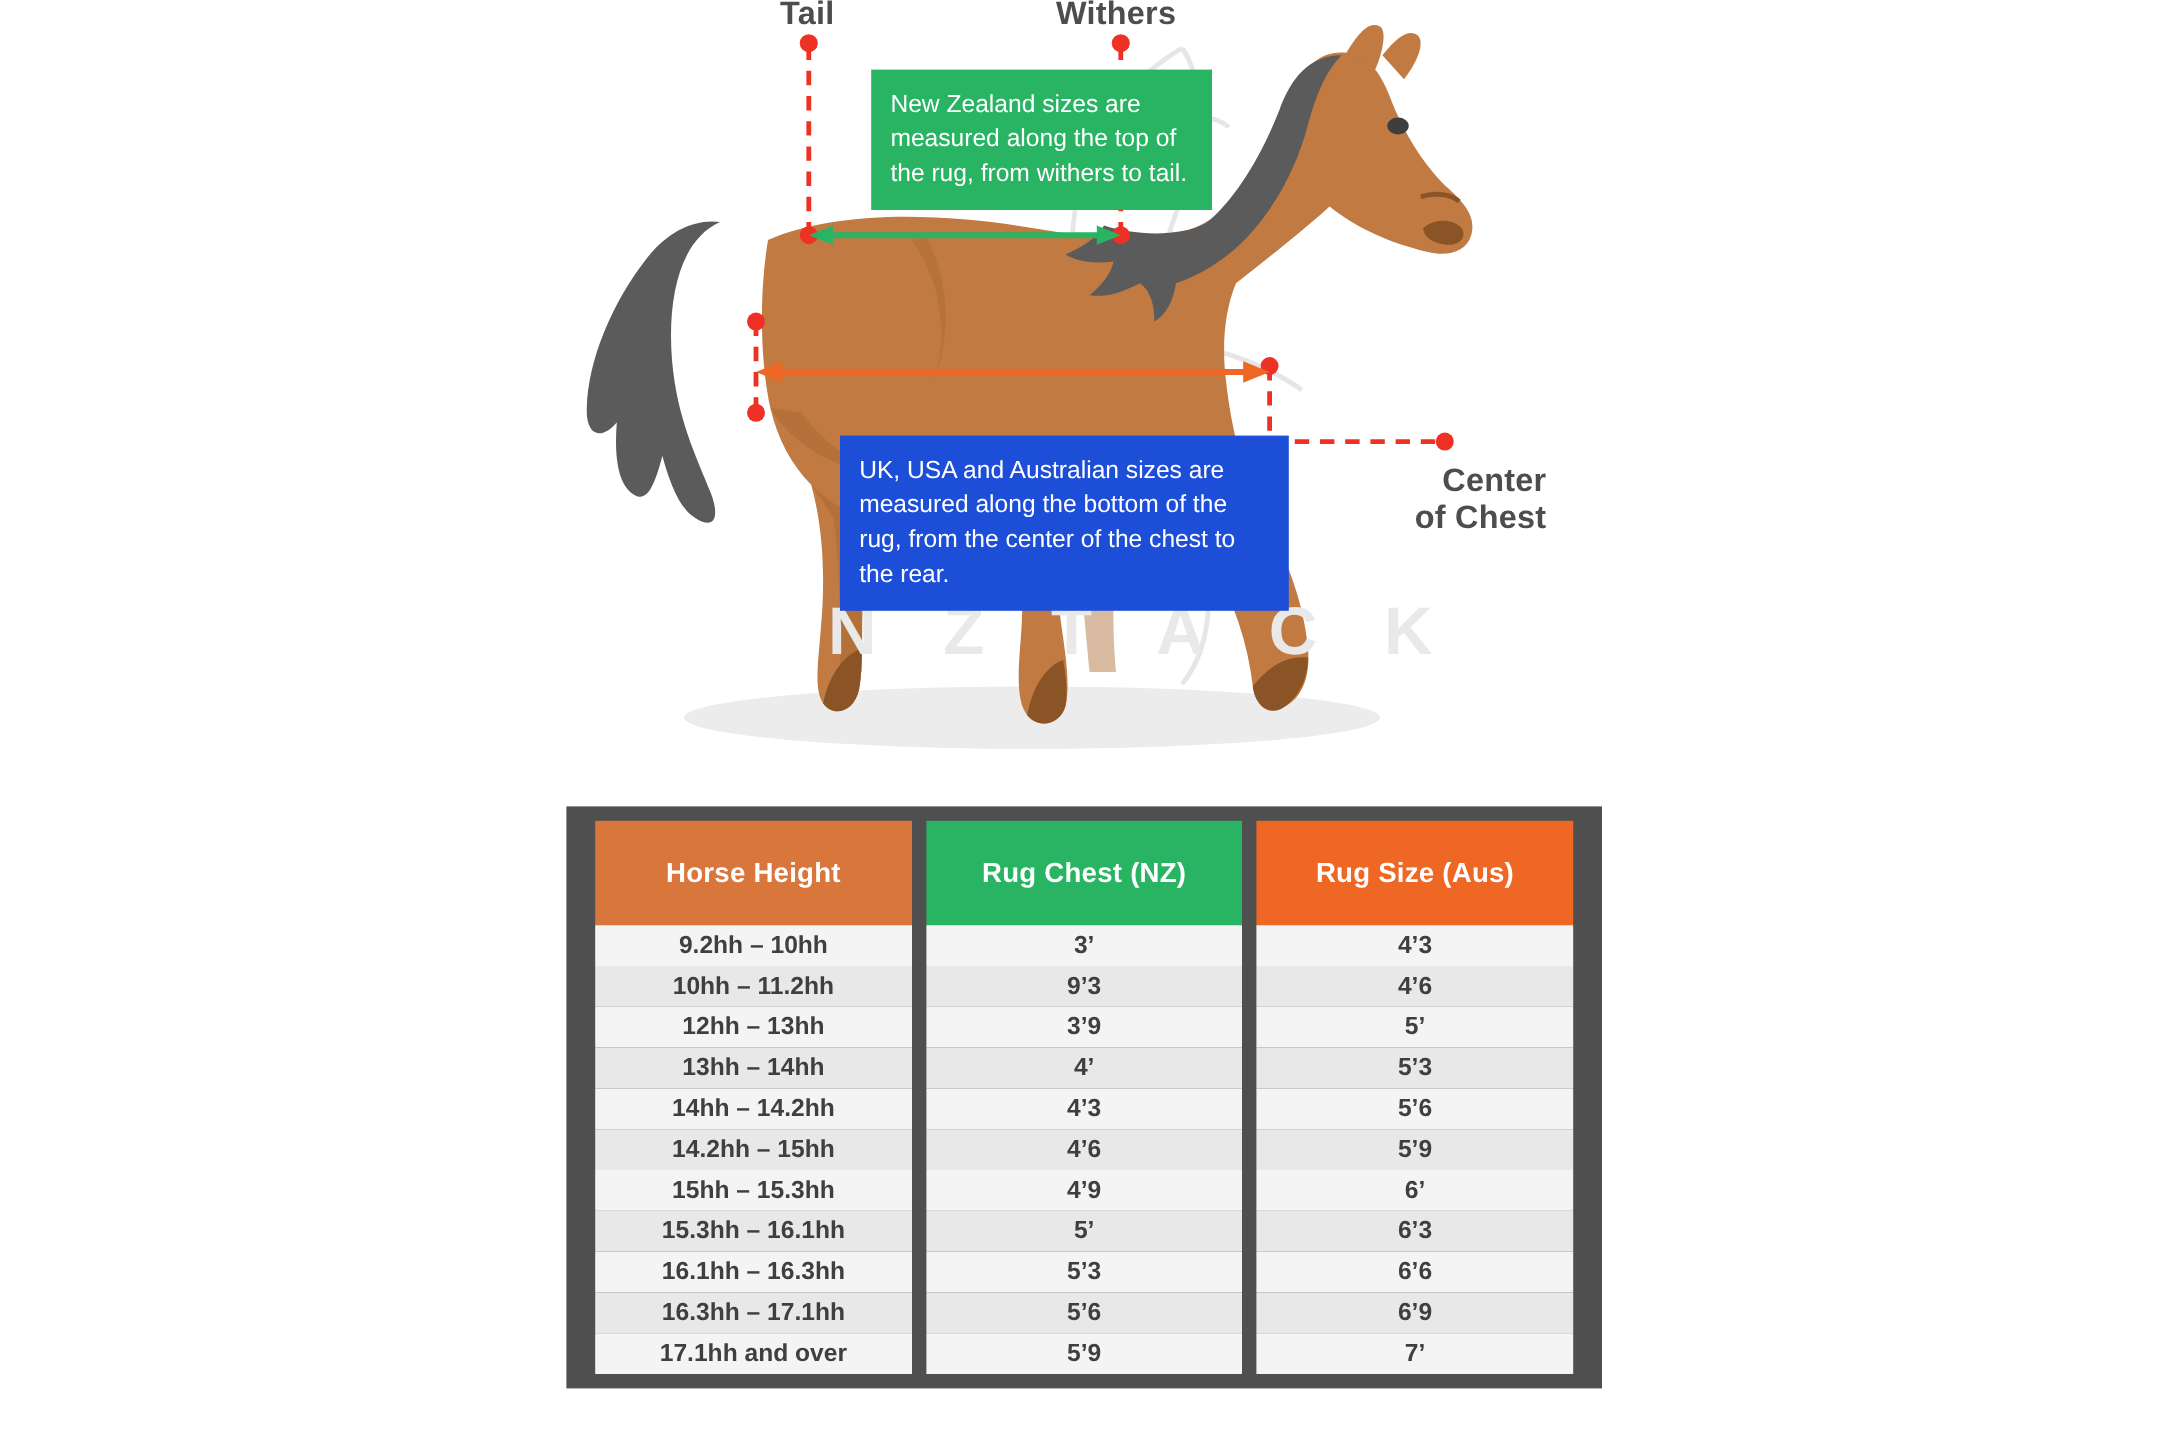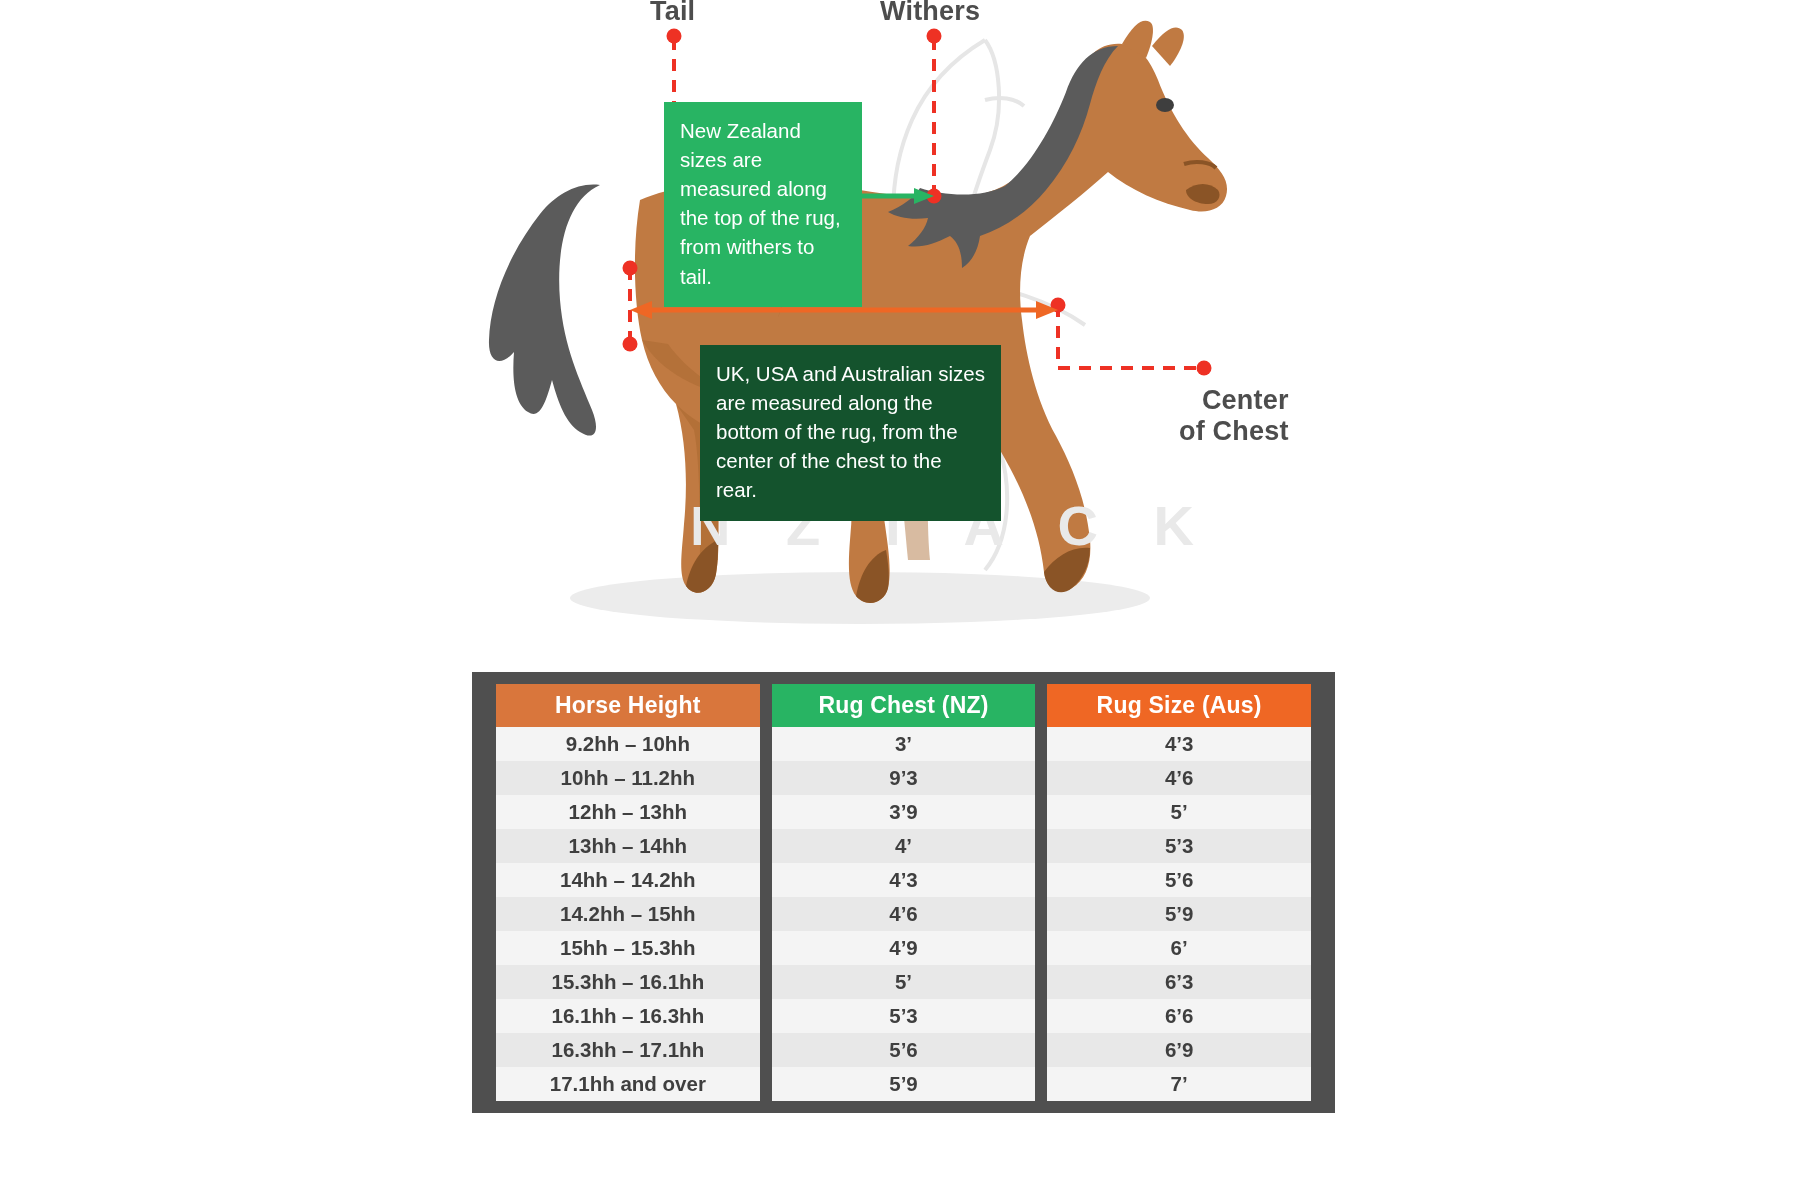--- a/index.html
+++ b/index.html
@@ -52,30 +52,29 @@
     position: absolute;
     color: #ffffff;
     font-size: 20.5px;
     line-height: 1.42;
     font-weight: 500;
     padding: 14px 16px 16px 16px;
     box-sizing: border-box;
   }
   .callout-green {
     background: #28b463;
-    left: 664px;
+    left: 726px;
     top: 58px;
-    width: 198px;
-    margin-top: 44px;
+    width: 284px;
   }
   .callout-orange {
-    background: #14532d;
+    background: #1d4ed8;
     left: 700px;
-    top: 345px;
-    width: 301px;
+    top: 363px;
+    width: 374px;
   }
 
   
   .table-wrap {
     position: absolute;
     left: 472px;
     top: 672px;
     width: 863px;
     background: #4f4f4f;
     padding: 12px;
@@ -84,21 +83,21 @@
   table {
     border-collapse: separate;
     border-spacing: 12px 0;
     width: 100%;
     table-layout: fixed;
   }
   thead th {
     color: #ffffff;
     font-size: 23px;
     font-weight: 700;
-    padding: 8px 4px;
+    padding: 30px 4px;
     text-align: center;
     letter-spacing: 0.2px;
   }
   th.h-height { background: #d9763c; }
   th.h-nz { background: #28b463; }
   th.h-aus { background: #ef6724; }
 
   tbody td {
     font-size: 20.5px;
     font-weight: 700;

